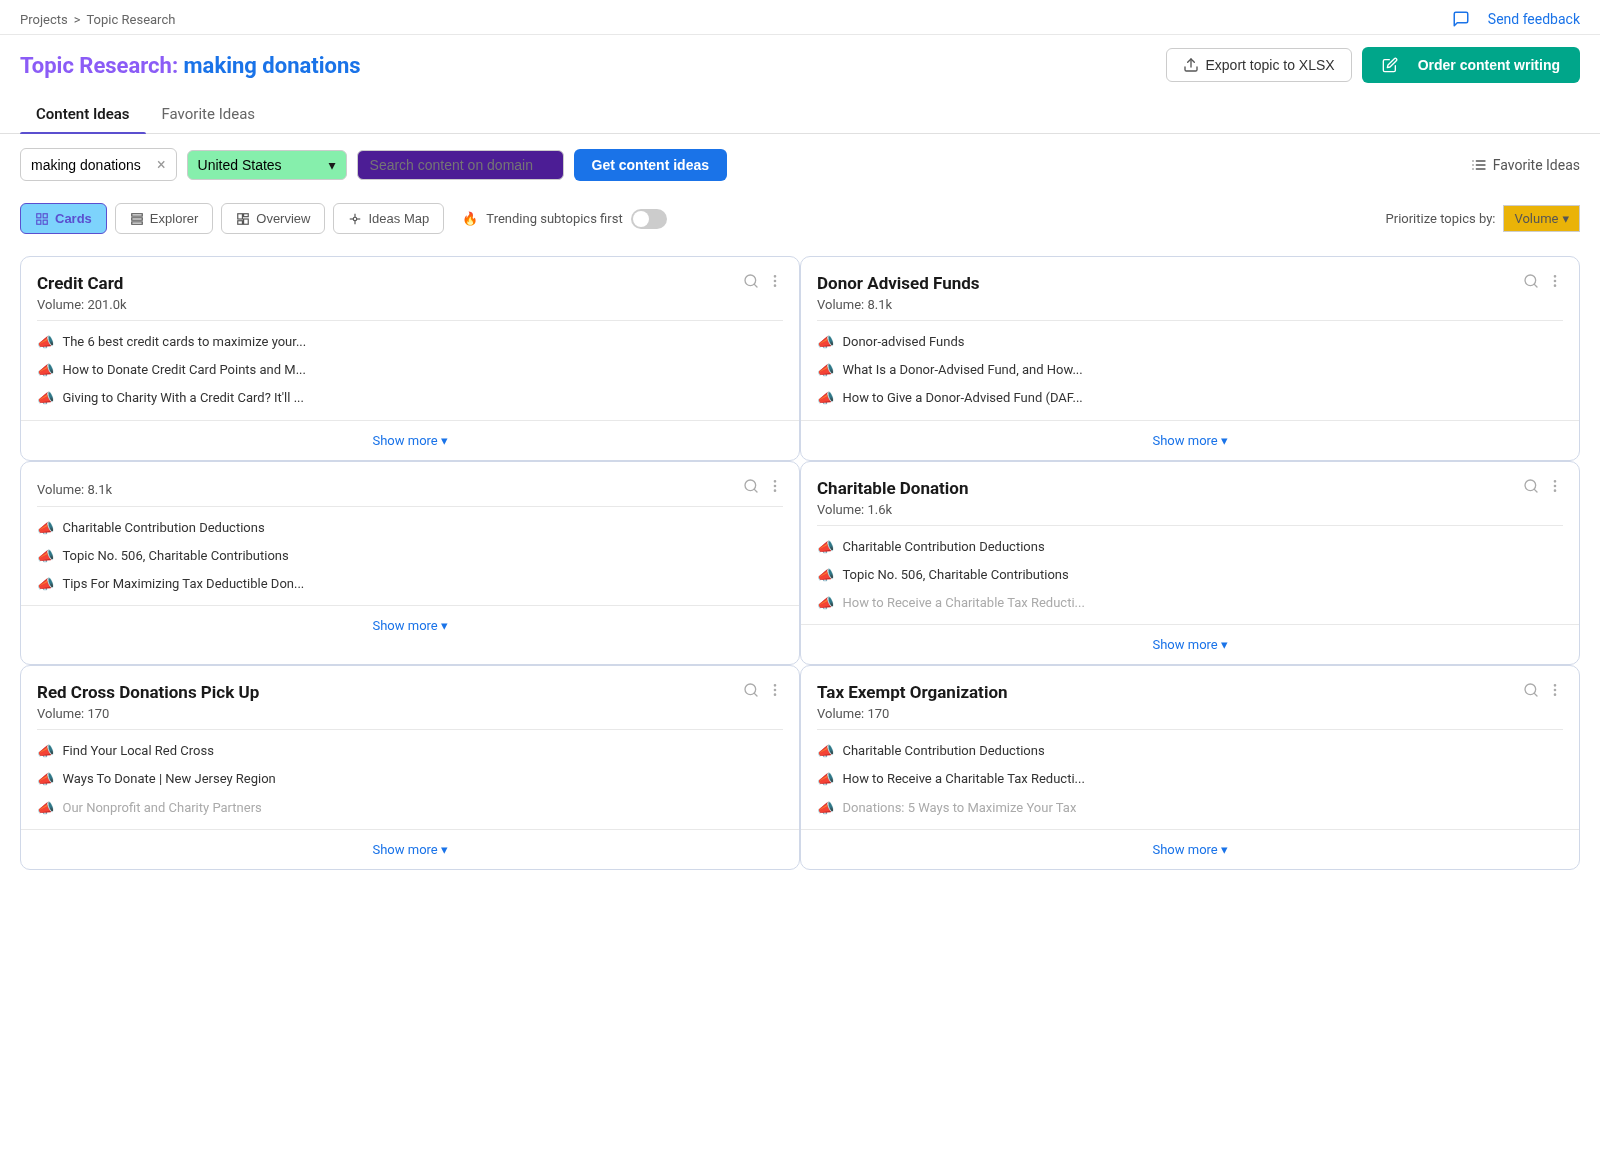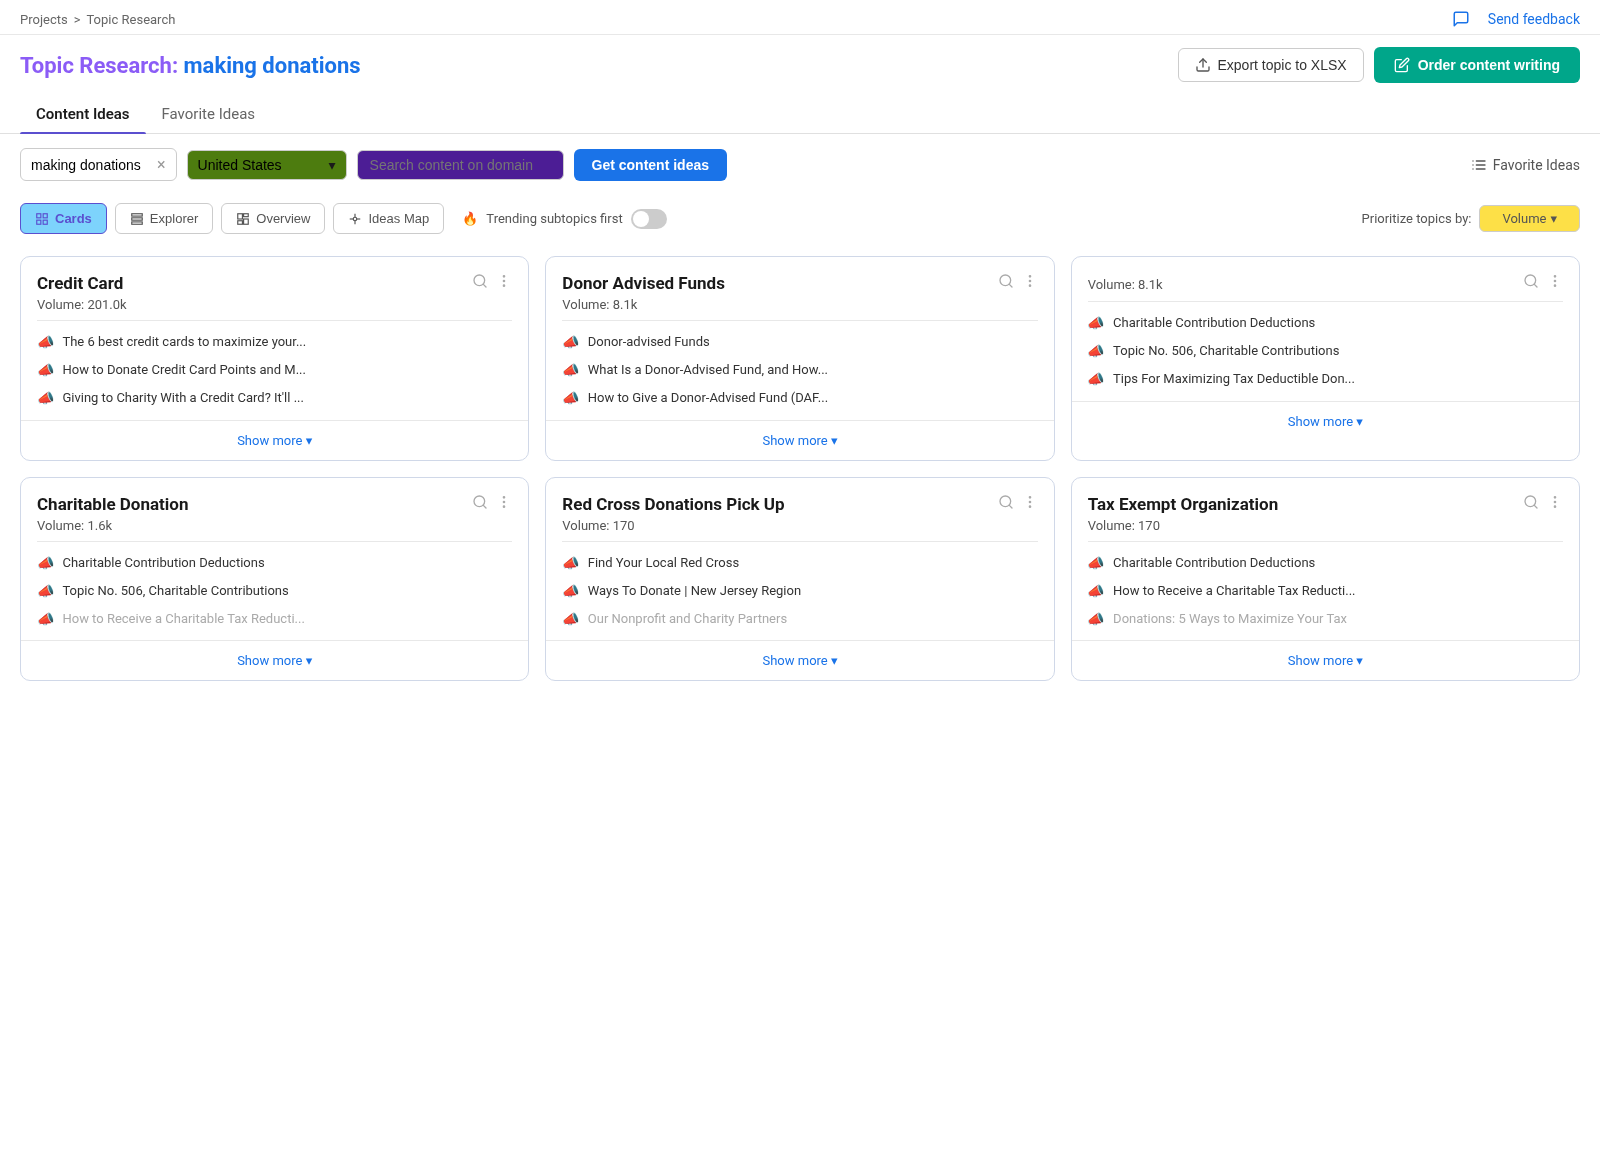--- a/index.html
+++ b/index.html
@@ -7,47 +7,47 @@
 
     .top-bar { display: flex; align-items: center; justify-content: space-between; padding: 10px 20px 6px; border-bottom: 1px solid #e8e8e8; }
     .breadcrumb { display: flex; align-items: center; gap: 6px; font-size: 13px; color: #666; }
     .send-feedback { display: flex; align-items: center; gap: 18px; color: #1a73e8; font-size: 14px; cursor: pointer; text-decoration: none; }
 
     .header { display: flex; align-items: center; justify-content: space-between; padding: 12px 20px 12px; }
     .page-title { font-size: 22px; font-weight: 700; color: #1a1a1a; }
     .page-title span { color: #8b5cf6; }
     .header-actions { display: flex; gap: 10px; align-items: center; }
     .btn-export { display: flex; align-items: center; gap: 6px; border: 1px solid #ccc; border-radius: 6px; padding: 8px 16px; background: #fff; color: #333; font-size: 14px; cursor: pointer; }
-    .btn-order { display: flex; align-items: center; gap: 8px; border: none; border-radius: 6px; padding: 10px 20px; background: #00a68a; color: #fff; font-size: 14px; font-weight: 600; cursor: pointer; }
+    .btn-order { display: flex; align-items: center; gap: 20px; border: none; border-radius: 6px; padding: 10px 20px; background: #00a68a; color: #fff; font-size: 14px; font-weight: 600; cursor: pointer; }
 
     .tabs { display: flex; gap: 0; padding: 0 20px; border-bottom: 1px solid #e0e0e0; }
     .tab { padding: 10px 16px; font-size: 15px; cursor: pointer; color: #666; position: relative; }
     .tab.active { color: #1a1a1a; font-weight: 600; }
     .tab.active::after { content: ''; position: absolute; bottom: -1px; left: 0; right: 0; height: 2px; background: #5b4fcf; border-radius: 2px 2px 0 0; }
 
     .filters { display: flex; align-items: center; gap: 10px; padding: 14px 20px; }
     .search-topic { display: flex; align-items: center; border: 1px solid #ccc; border-radius: 6px; padding: 6px 10px; gap: 6px; background: #fff; font-size: 14px; }
     .search-topic input { border: none; outline: none; font-size: 14px; width: 120px; }
     .search-topic .clear { color: #999; cursor: pointer; font-size: 16px; }
-    .country-select { display: flex; align-items: center; border: 1px solid #ccc; border-radius: 6px; padding: 6px 10px; gap: 4px; background: #4d7c0f; font-size: 14px; cursor: pointer; min-width: 160px; }
+    .country-select { display: flex; align-items: center; border: 1px solid #ccc; border-radius: 6px; padding: 6px 10px; gap: 4px; background: #86efac; font-size: 14px; cursor: pointer; min-width: 160px; }
     .country-select select { border: none; outline: none; font-size: 14px; background: transparent; cursor: pointer; appearance: none; flex: 1; }
     .domain-search { border: 1px solid #ccc; border-radius: 6px; padding: 6px 12px; font-size: 14px; color: #aaa; background: #4c1d95; min-width: 200px; outline: none; }
     .btn-get-ideas { border: none; border-radius: 6px; padding: 8px 18px; background: #1a73e8; color: #fff; font-size: 14px; font-weight: 600; cursor: pointer; }
     .fav-ideas-link { display: flex; align-items: center; gap: 6px; color: #555; font-size: 14px; cursor: pointer; margin-left: auto; }
 
     .view-controls { display: flex; align-items: center; gap: 8px; padding: 8px 20px 12px; }
     .view-btn { display: flex; align-items: center; gap: 6px; border: 1px solid #ccc; border-radius: 6px; padding: 7px 14px; background: #fff; font-size: 13px; cursor: pointer; color: #555; }
     .view-btn.active { background: #7dd3fc; border-color: #5b4fcf; color: #5b4fcf; font-weight: 600; }
     .trending-toggle { display: flex; align-items: center; gap: 8px; margin-left: 10px; font-size: 13px; color: #555; }
     .toggle-switch { width: 36px; height: 20px; background: #ccc; border-radius: 10px; position: relative; cursor: pointer; }
     .toggle-switch .knob { width: 16px; height: 16px; background: #fff; border-radius: 50%; position: absolute; top: 2px; left: 2px; transition: left 0.2s; }
     .prioritize { display: flex; align-items: center; gap: 8px; margin-left: auto; font-size: 13px; color: #555; }
-    .prioritize-select { display: flex; align-items: center; border: 1px solid #ccc; border-radius: 6px; padding: 5px 22px; background: #fde047; font-size: 13px; cursor: pointer; gap: 4px; }
-
-    .cards-grid { display: grid; grid-template-columns: repeat(3, 1fr); gap: 16px; padding: 10px 20px 20px; }
+    .prioritize-select { display: flex; align-items: center; border: 1px solid #ccc; border-radius: 0; padding: 5px 10px; background: #eab308; font-size: 13px; cursor: pointer; gap: 4px; }
+
+    .cards-grid { display: grid; grid-template-columns: repeat(2, 1fr); padding: 10px 20px 20px; }
     .card { border: 1px solid #d0d8e8; border-radius: 10px; background: #fff; overflow: hidden; }
     .card-header { display: flex; align-items: flex-start; justify-content: space-between; padding: 16px 16px 8px; }
     .card-title-area { flex: 1; }
     .card-title { font-size: 17px; font-weight: 700; color: #1a1a1a; }
     .card-volume { font-size: 13px; color: #555; margin-top: 4px; }
     .card-icons { display: flex; gap: 8px; align-items: center; color: #999; }
     .card-icon-btn { cursor: pointer; font-size: 16px; color: #999; }
     .card-divider { height: 1px; background: #e8e8e8; margin: 0 16px; }
     .card-items { padding: 12px 16px; display: flex; flex-direction: column; gap: 10px; }
     .card-item { display: flex; align-items: flex-start; gap: 8px; font-size: 13px; color: #333; }

